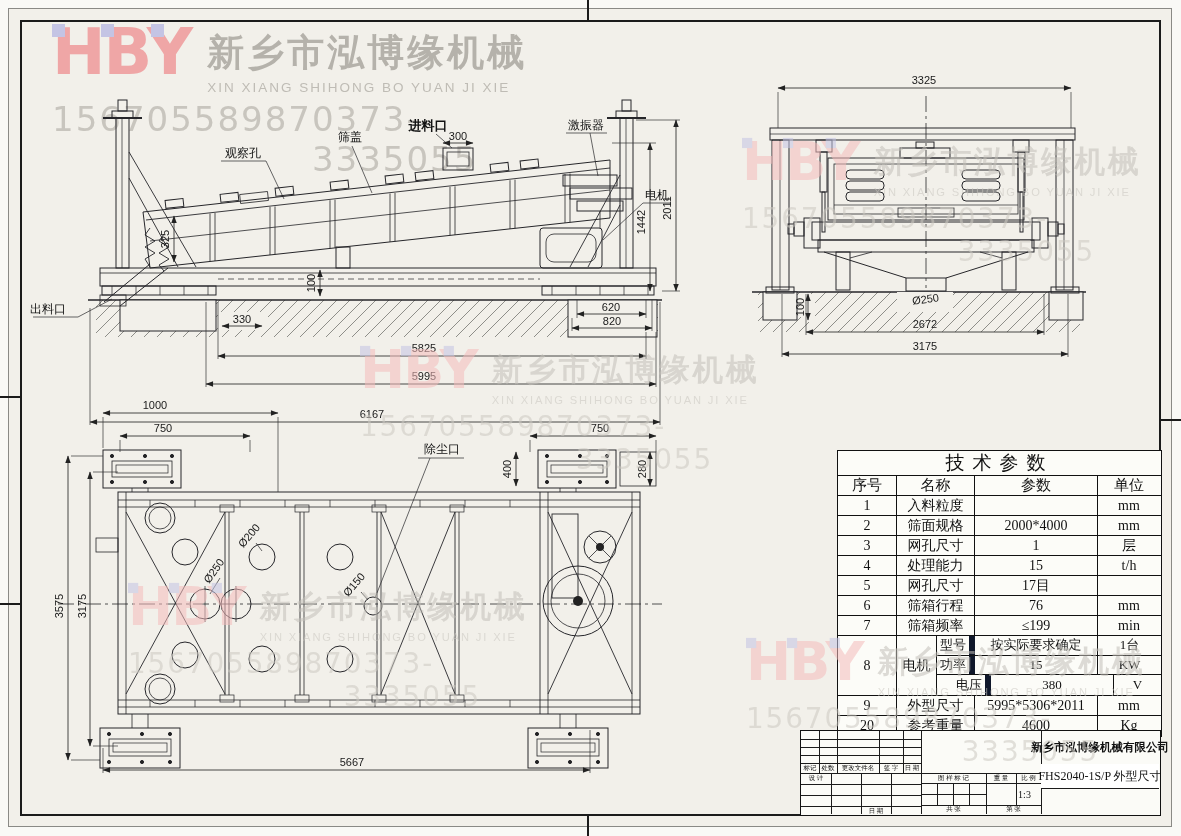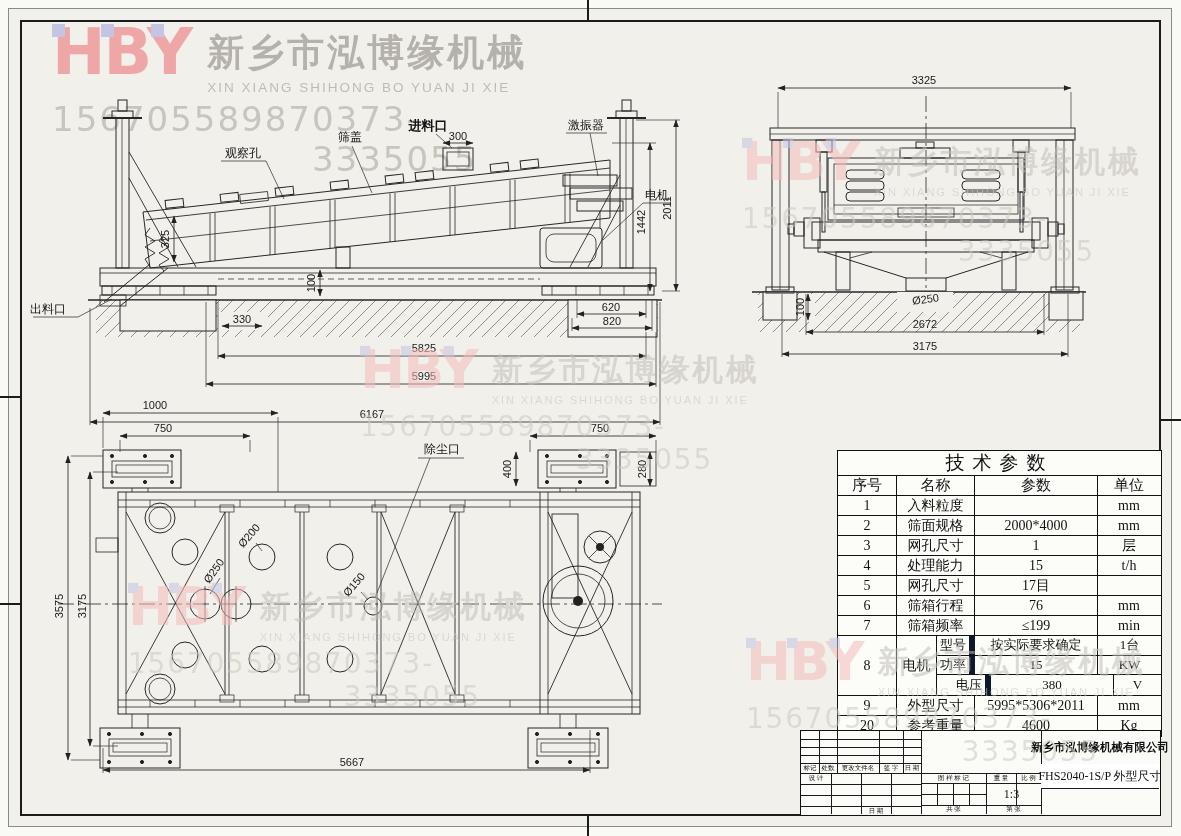--- a/index.html
+++ b/index.html
@@ -666,21 +666,21 @@
       <div class="hl" style="left:120px;top:63px;width:65px"></div>
       <div class="hl" style="left:120px;top:74px;width:120px"></div>
       <div class="vl" style="left:185px;top:42px;height:41px"></div>
       <div class="vl" style="left:215px;top:42px;height:32px"></div>
       <div class="vl" style="left:136px;top:52px;height:22px"></div>
       <div class="vl" style="left:152px;top:52px;height:22px"></div>
       <div class="vl" style="left:168px;top:52px;height:22px"></div>
       <div class="tb-lab" style="left:120px;top:42px;width:65px;height:10px">图 样 标 记</div>
       <div class="tb-lab" style="left:185px;top:42px;width:30px;height:10px">重 量</div>
       <div class="tb-lab" style="left:215px;top:42px;width:25px;height:10px">比 例</div>
-      <div class="tb-lab" style="left:198px;top:55px;width:25px;height:16px;font-size:12px">1:3</div>
+      <div class="tb-lab" style="left:211px;top:55px;width:25px;height:16px;font-size:10px">1:3</div>
       <div class="tb-lab" style="left:120px;top:74px;width:65px;height:9px">共  张</div>
       <div class="tb-lab" style="left:185px;top:74px;width:55px;height:9px">第  张</div>
 
       <div class="hl" style="left:240px;top:33px;width:118px"></div>
       <div class="hl" style="left:240px;top:57px;width:118px"></div>
       <div class="tb-company">新乡市泓博缘机械有限公司</div>
       <div class="tb-dno">FHS2040-1S/P  外型尺寸</div>
     </div>
   </div>
 </div>

